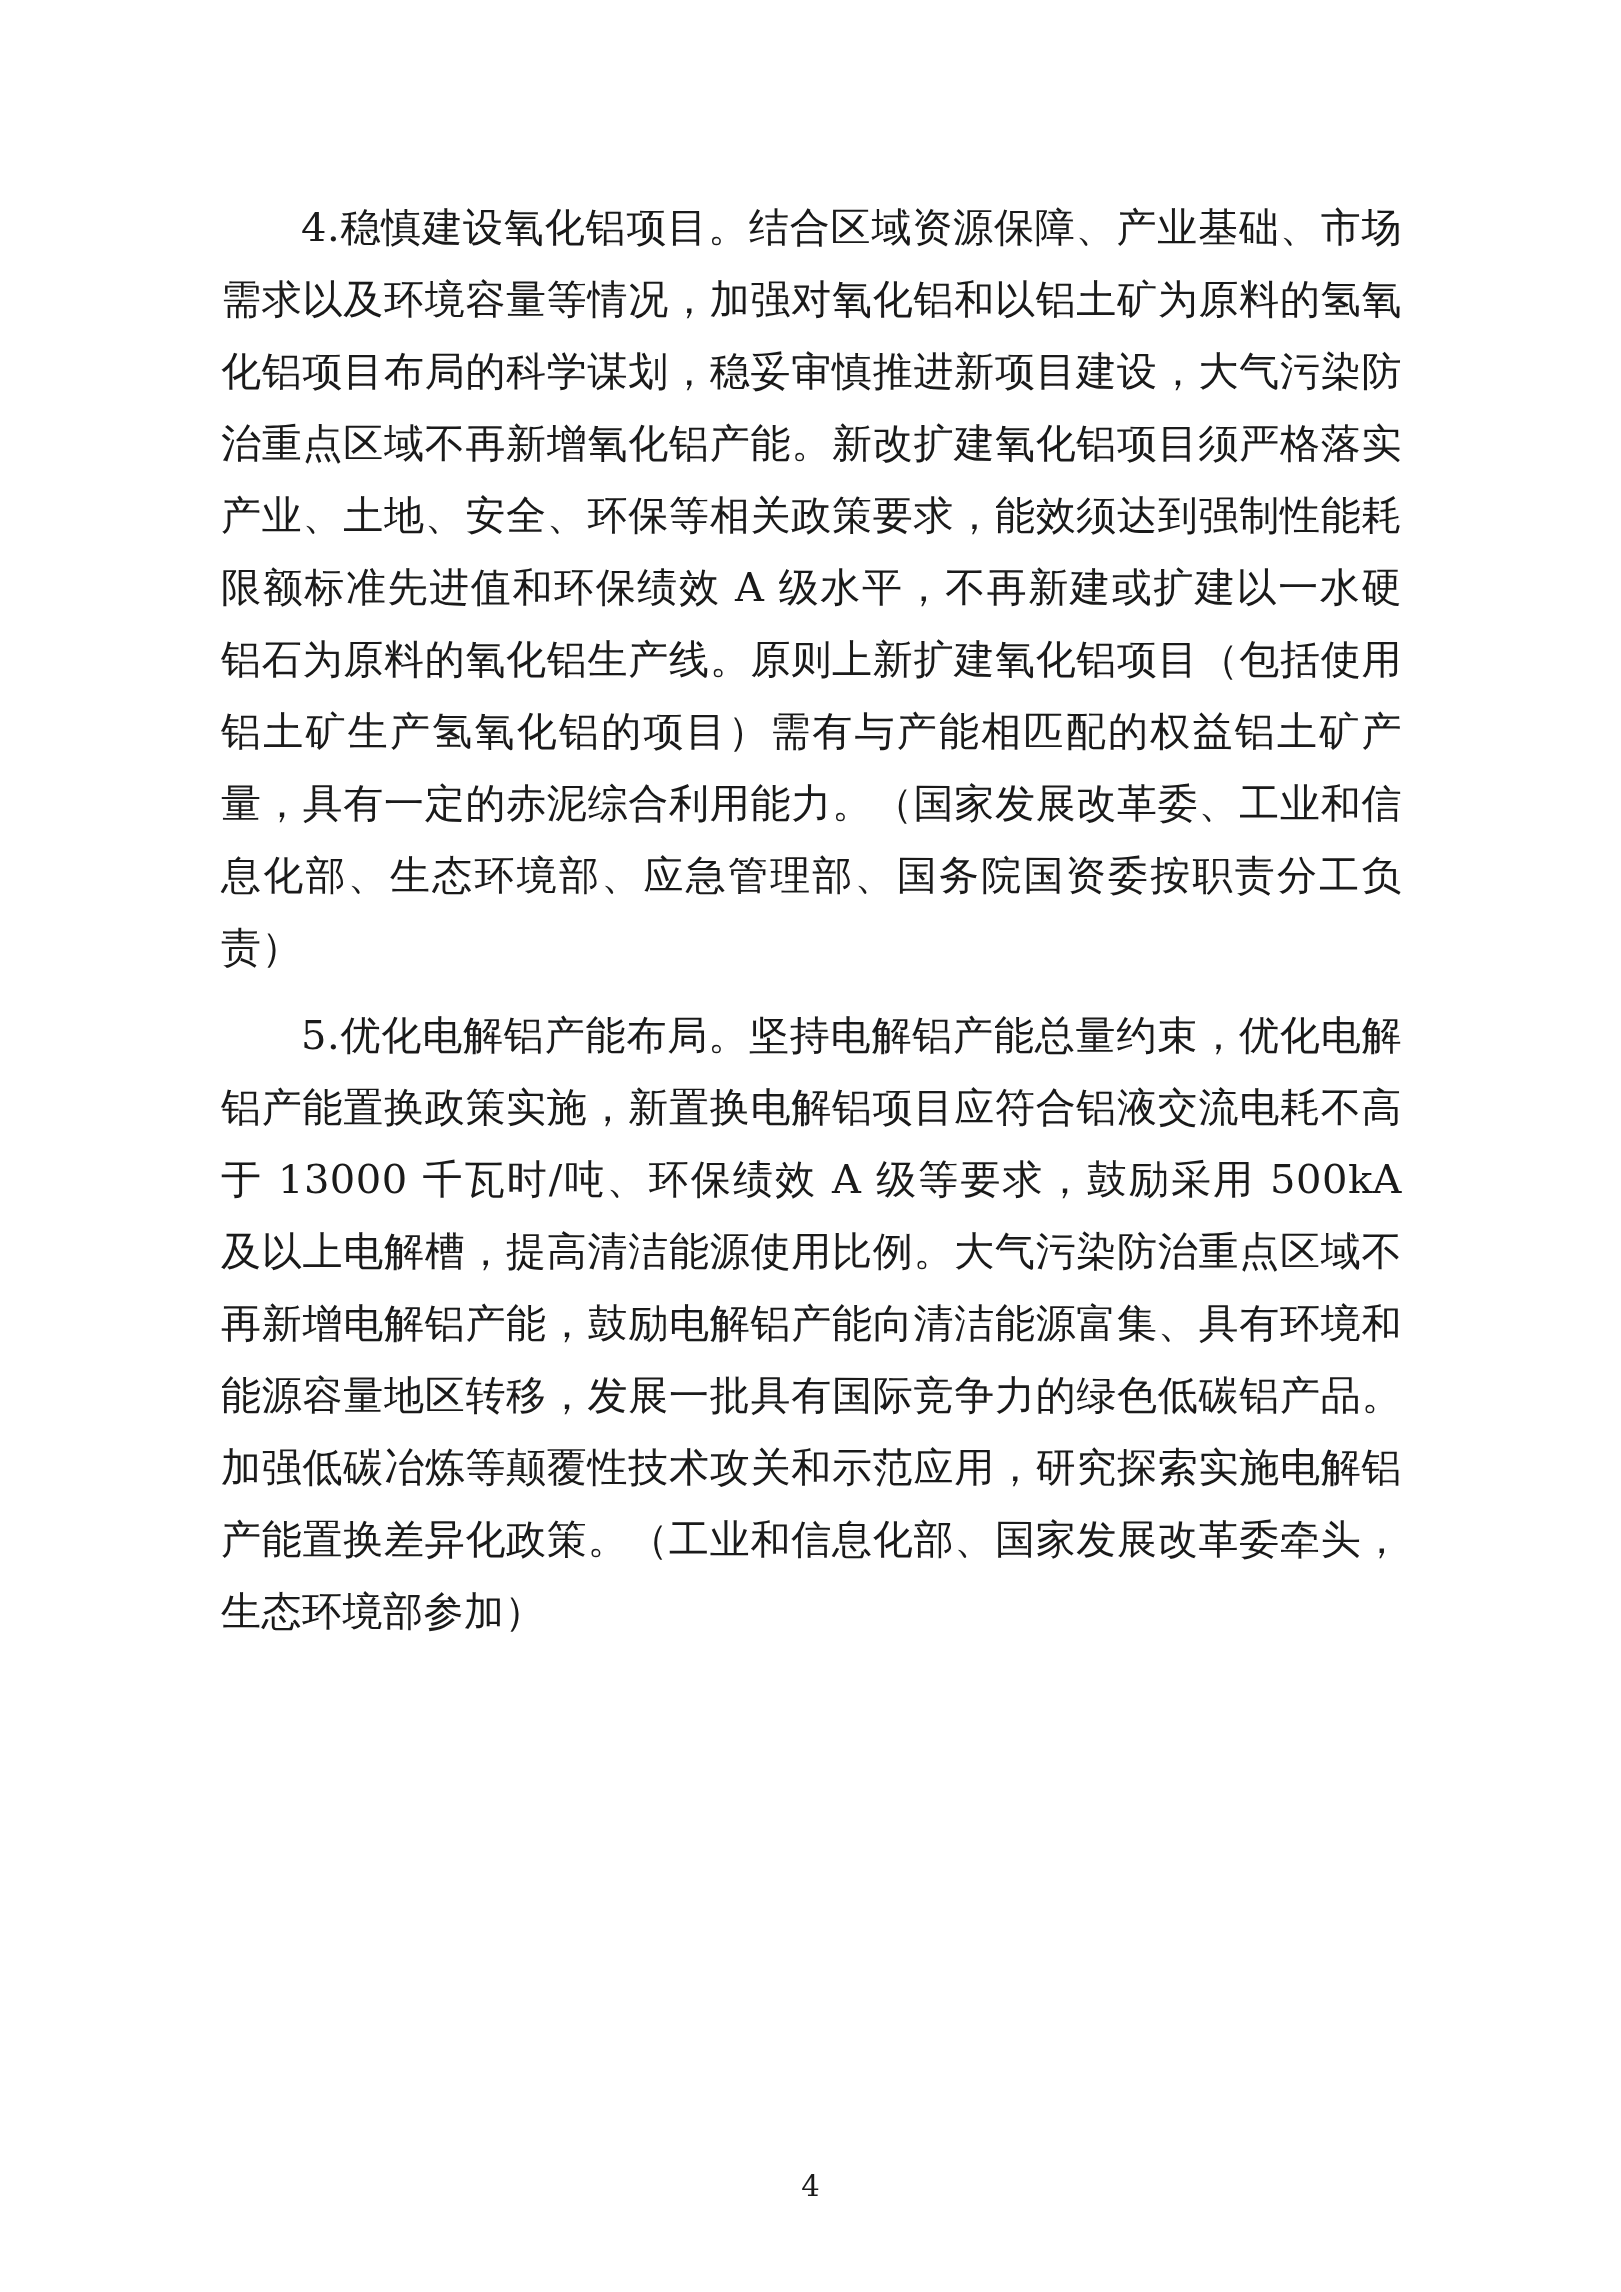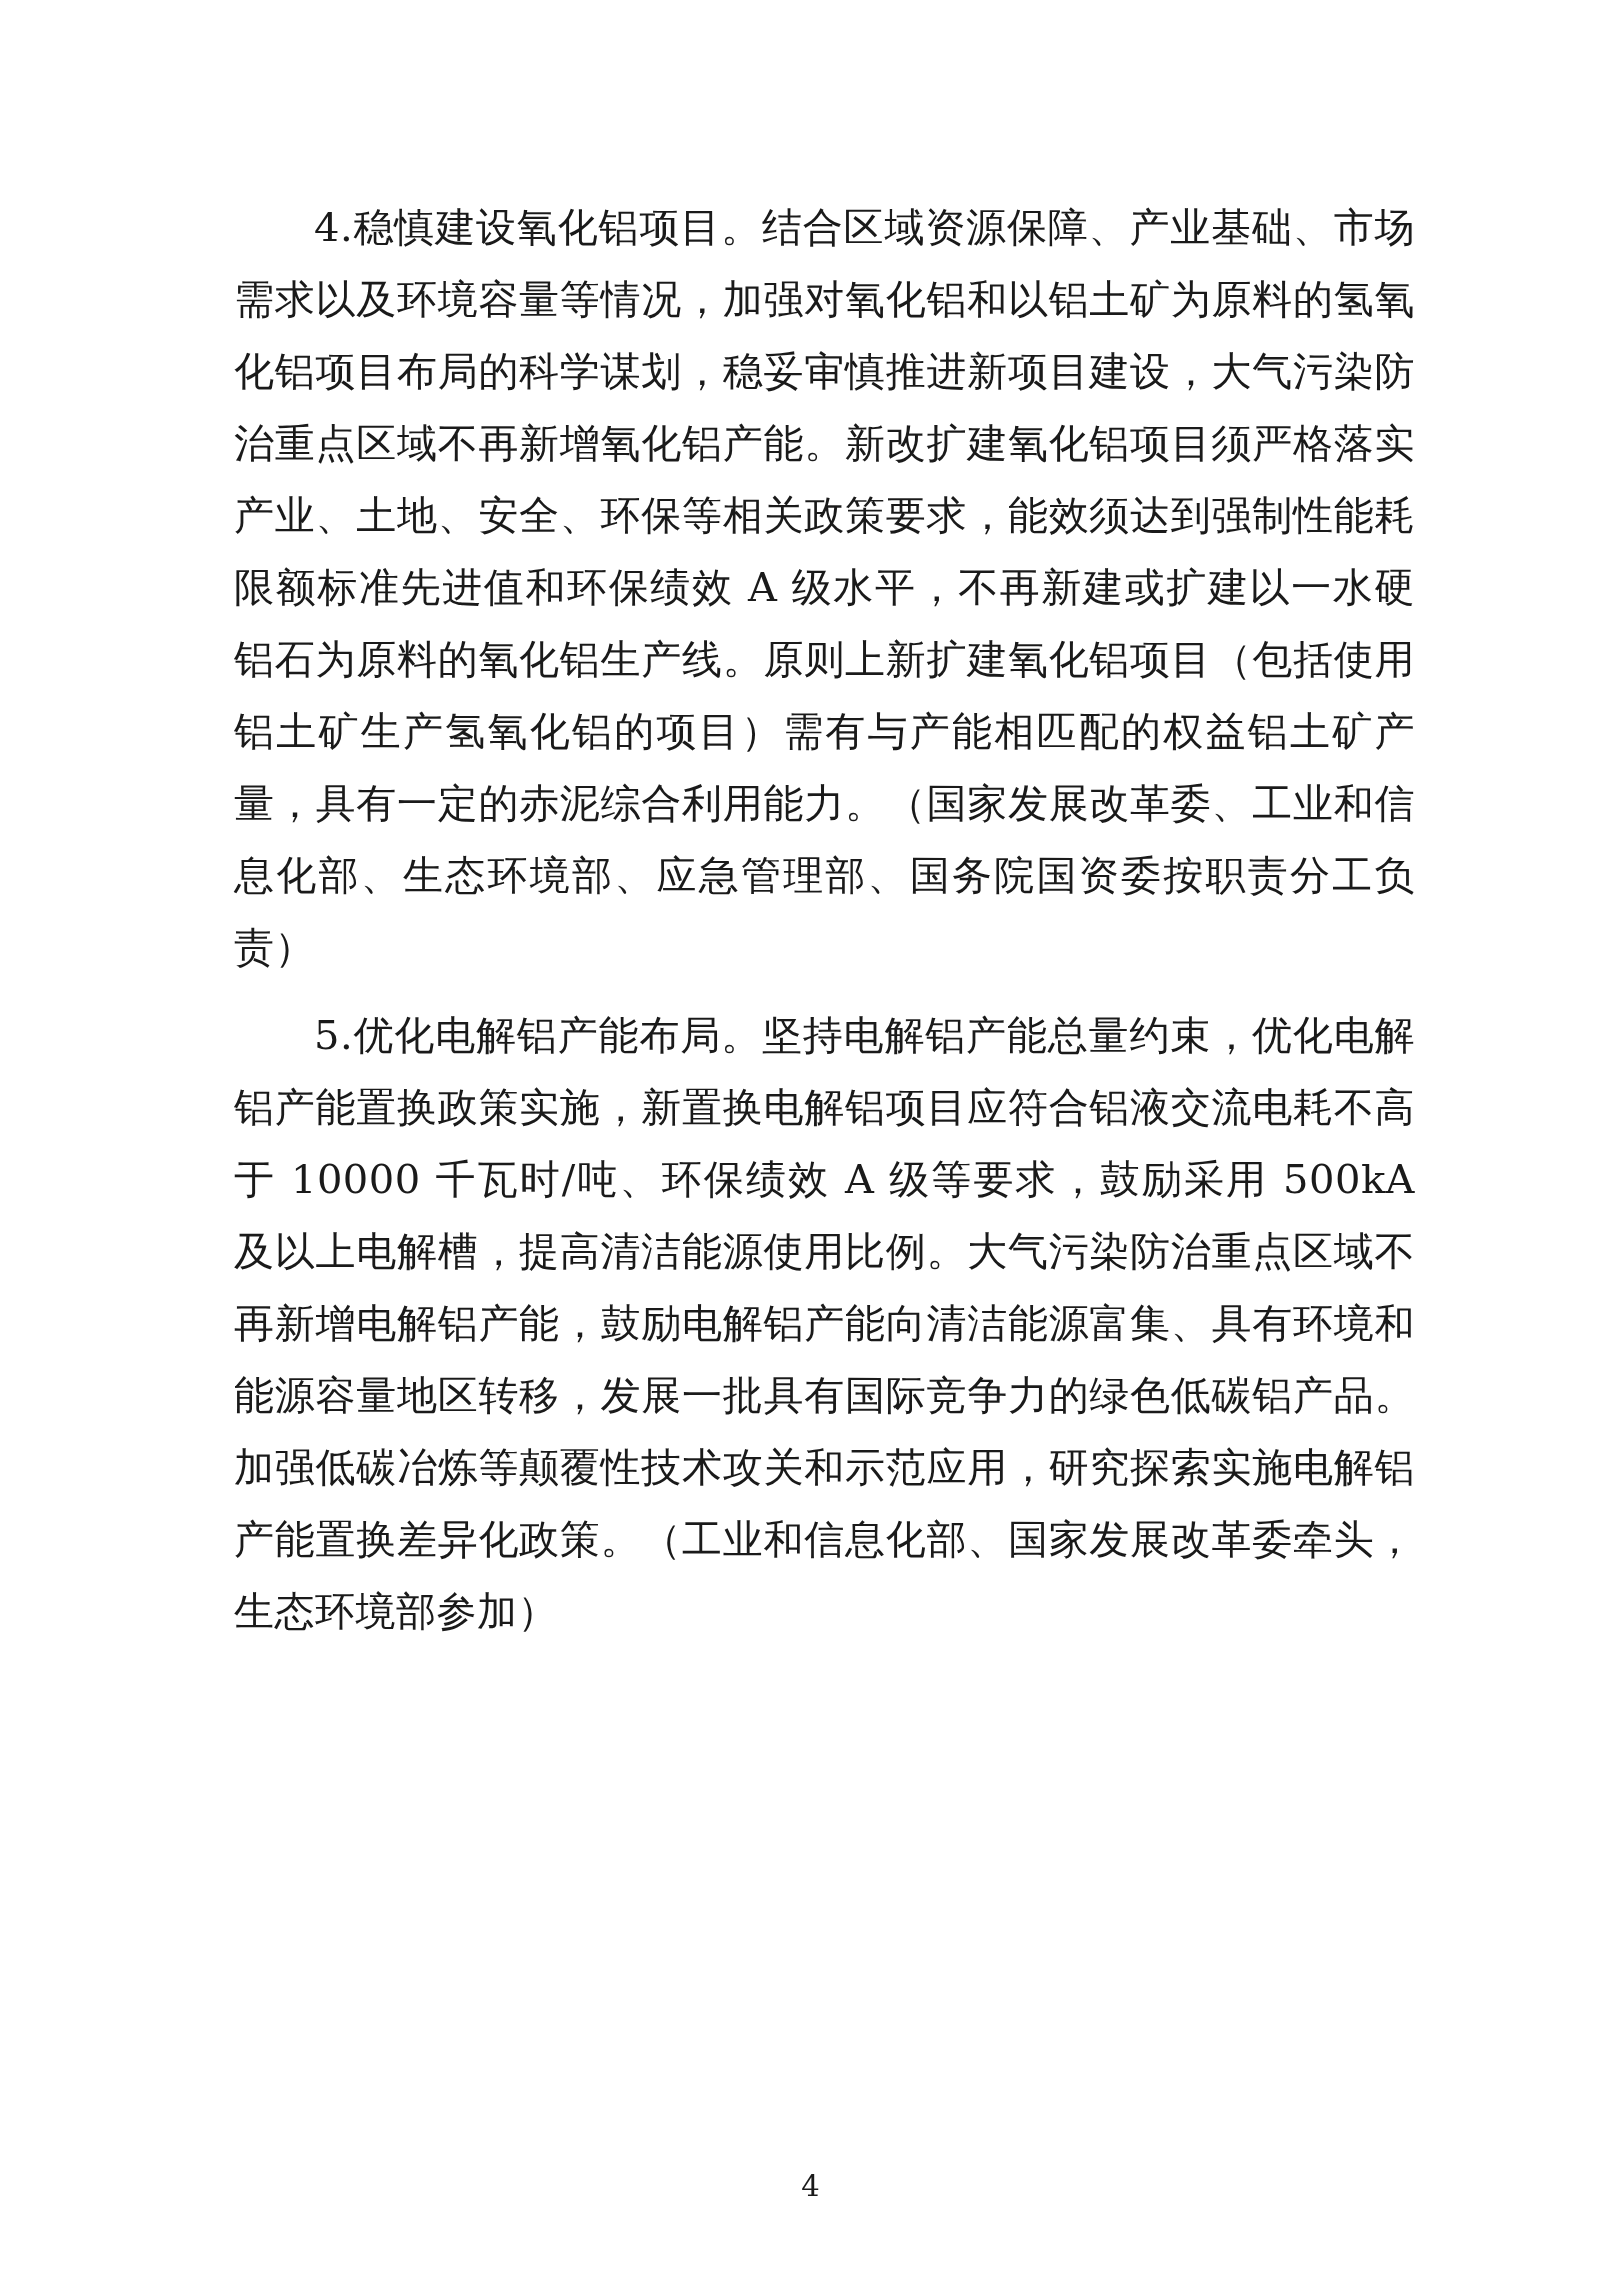--- a/index.html
+++ b/index.html
@@ -19,21 +19,20 @@
     position: absolute;
     left: 0;
     top: 0;
     width: 1621px;
     height: 2293px;
     box-sizing: border-box;
     padding: 191px 221px 0 221px;
   }
   .doc-body {
     width: 1181px;
-    margin-left: 13px;
   }
   .para {
     font-size: 40px;
     line-height: 72px;
     text-align: justify;
     text-justify: inter-ideograph;
     text-indent: 2em;
     margin: 0 0 3.9px 0;
     letter-spacing: 0.5px;
     font-weight: 400;
@@ -51,17 +50,17 @@
     font-family: "DejaVu Serif", "Liberation Serif", serif;
     color: #1a1a1a;
   }
 </style>
 </head>
 <body>
 
 <div class="page">
   <div class="doc-body">
     <p class="para">4.稳慎建设氧化铝项目。结合区域资源保障、产业基础、市场需求以及环境容量等情况，加强对氧化铝和以铝土矿为原料的氢氧化铝项目布局的科学谋划，稳妥审慎推进新项目建设，大气污染防治重点区域不再新增氧化铝产能。新改扩建氧化铝项目须严格落实产业、土地、安全、环保等相关政策要求，能效须达到强制性能耗限额标准先进值和环保绩效 A 级水平，不再新建或扩建以一水硬铝石为原料的氧化铝生产线。原则上新扩建氧化铝项目（包括使用铝土矿生产氢氧化铝的项目）需有与产能相匹配的权益铝土矿产量，具有一定的赤泥综合利用能力。（国家发展改革委、工业和信息化部、生态环境部、应急管理部、国务院国资委按职责分工负责）</p>
-    <p class="para">5.优化电解铝产能布局。坚持电解铝产能总量约束，优化电解铝产能置换政策实施，新置换电解铝项目应符合铝液交流电耗不高于 10000 千瓦时/吨、环保绩效 A 级等要求，鼓励采用 500kA 及以上电解槽，提高清洁能源使用比例。大气污染防治重点区域不再新增电解铝产能，鼓励电解铝产能向清洁能源富集、具有环境和能源容量地区转移，发展一批具有国际竞争力的绿色低碳铝产品。加强低碳冶炼等颠覆性技术攻关和示范应用，研究探索实施电解铝产能置换差异化政策。（工业和信息化部、国家发展改革委牵头，生态环境部参加）</p>
+    <p class="para">5.优化电解铝产能布局。坚持电解铝产能总量约束，优化电解铝产能置换政策实施，新置换电解铝项目应符合铝液交流电耗不高于 13000 千瓦时/吨、环保绩效 A 级等要求，鼓励采用 500kA 及以上电解槽，提高清洁能源使用比例。大气污染防治重点区域不再新增电解铝产能，鼓励电解铝产能向清洁能源富集、具有环境和能源容量地区转移，发展一批具有国际竞争力的绿色低碳铝产品。加强低碳冶炼等颠覆性技术攻关和示范应用，研究探索实施电解铝产能置换差异化政策。（工业和信息化部、国家发展改革委牵头，生态环境部参加）</p>
   </div>
   <div class="page-number">4</div>
 </div>
 
 
 </body></html>

